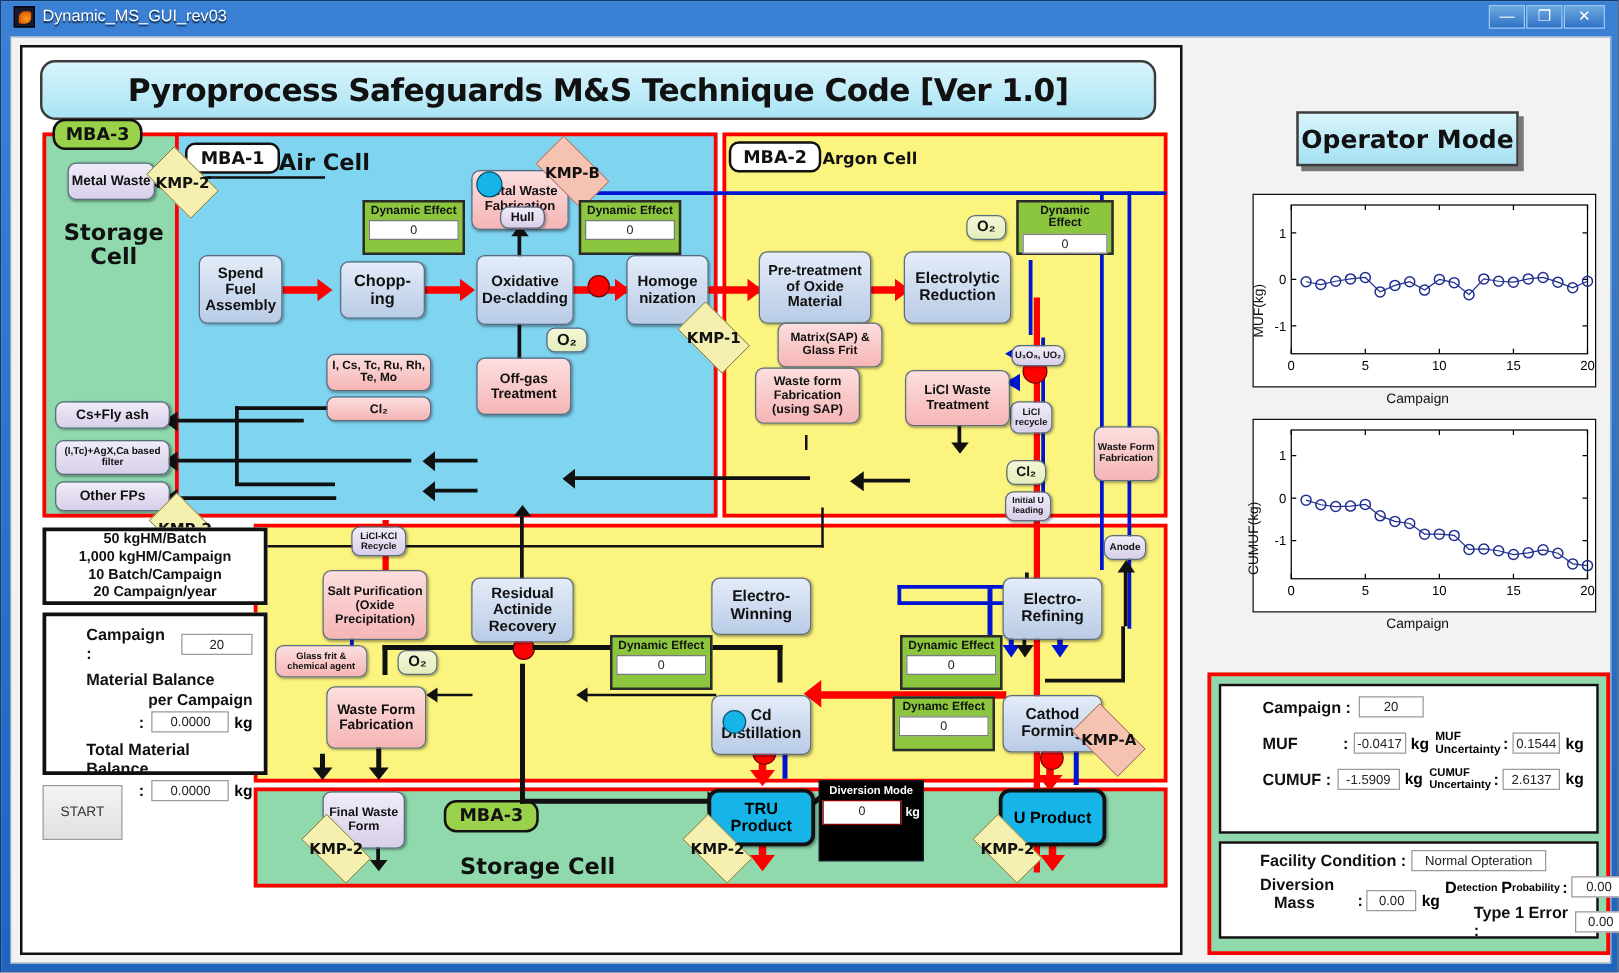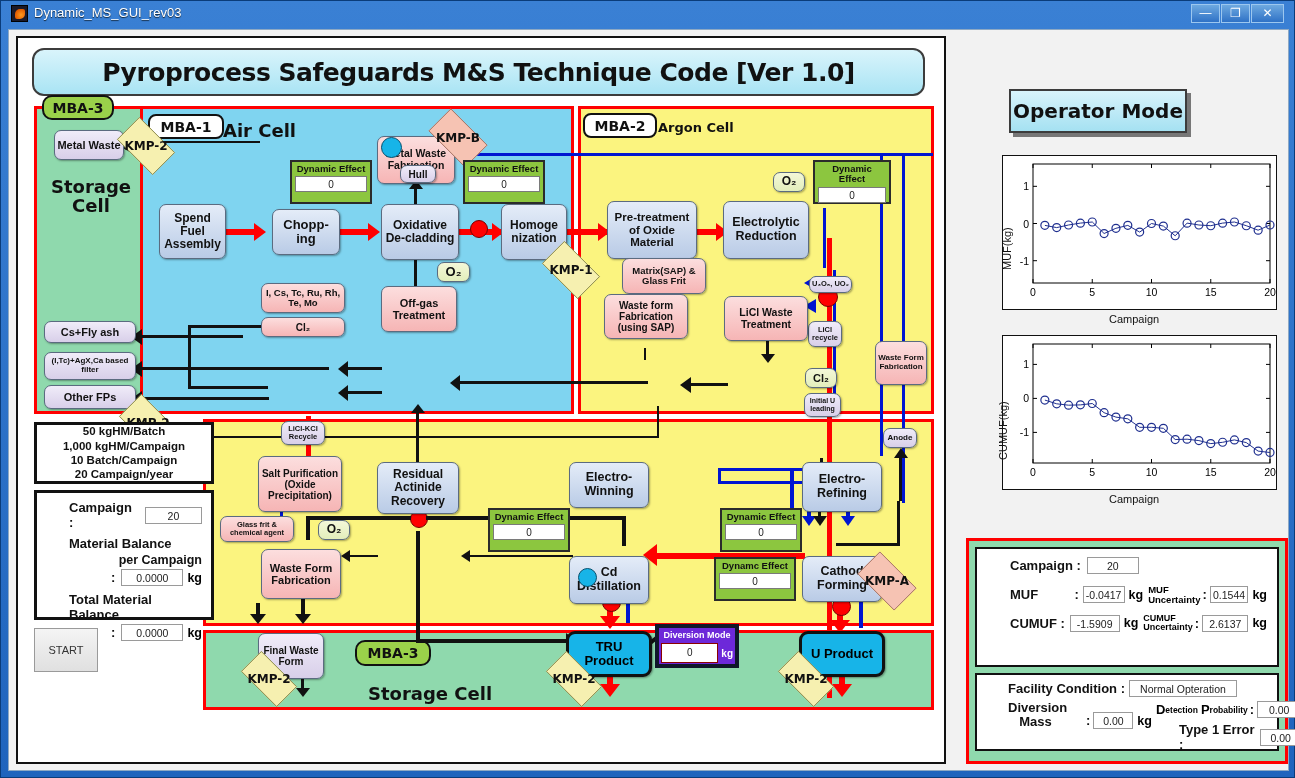--- a/index.html
+++ b/index.html
@@ -109,21 +109,21 @@
        font-size:10.5px;text-align:center;color:#222;box-sizing:border-box;}
   .unit{font-size:12.5px;font-weight:bold;margin-left:4px;}
 
   .btn{position:absolute;background:linear-gradient(#f4f4f4,#e0e0e0);
        border:1px solid #9a9a9a;box-sizing:border-box;font-size:11px;color:#333;
        display:flex;align-items:center;justify-content:center;}
   #btn-start{left:16px;top:590px;width:64px;height:44px;}
   #btn-run{left:84px;top:590px;width:112px;height:44px;}
 
   
-  #opmode{position:absolute;left:1000px;top:59px;width:178px;height:44px;
+  #opmode{position:absolute;left:1028px;top:59px;width:178px;height:44px;
           background:linear-gradient(#d9f4fb,#a5e1f2);border:2px solid #3c3c3c;
           box-shadow:4px 4px 0 #777;box-sizing:border-box;
           display:flex;align-items:center;justify-content:center;
           font-family:"DejaVu Sans",sans-serif;font-weight:bold;font-size:20px;color:#111;}
 
   .plot{position:absolute;background:#fff;border:1px solid #111;box-sizing:border-box;}
   #plot1{left:993px;top:125px;width:275px;height:155px;}
   #plot2{left:993px;top:305px;width:275px;height:155px;}
   .axlabel{position:absolute;font-size:11px;color:#111;font-family:"Liberation Sans",sans-serif;}
   .ytitle{position:absolute;font-size:11px;color:#111;transform:rotate(-90deg);
@@ -358,21 +358,21 @@
       <div class="pbox blue" style="left:551px;top:424px;width:80px;height:46px;font-size:12.5px">Electro-Winning</div>
       <div class="pbox blue" style="left:551px;top:518px;width:80px;height:48px;font-size:12.5px">Cd Distillation</div>
       <div class="pbox blue" style="left:784px;top:424px;width:80px;height:50px;font-size:12.5px">Electro-Refining</div>
       <div class="pbox blue" style="left:784px;top:518px;width:80px;height:46px;font-size:12.5px">Cathod Forming</div>
       <div class="pbox pink" style="left:243px;top:511px;width:80px;height:50px;font-size:11px">Waste Form Fabrication</div>
 
       <div class="pbox violet" style="left:240px;top:595px;width:66px;height:46px;font-size:10px">Final Waste Form</div>
       <div class="pbox cyanbox" style="left:548px;top:593px;width:86px;height:46px;font-size:13px">TRU Product</div>
       <div class="pbox cyanbox" style="left:781px;top:593px;width:86px;height:46px;font-size:13px">U Product</div>
 
-      <div style="position:absolute;left:637px;top:586px;width:84px;height:44px;background:#6d28d9;border:4px solid #0f172a;box-sizing:border-box;padding:2px">
+      <div style="position:absolute;left:637px;top:586px;width:84px;height:65px;background:#000000;border:1px solid #0f172a;box-sizing:border-box;padding:2px">
         <div style="font-size:9px;font-weight:bold;color:#fff;text-align:center">Diversion Mode</div>
         <div style="display:flex;align-items:center;margin-top:3px">
           <div style="flex:1;background:#fff;border:1px solid #8a0000;height:18px;line-height:18px;font-size:10px;text-align:center;color:#222">0</div>
           <div style="font-size:10px;font-weight:bold;color:#fff;margin-left:3px">kg</div>
         </div>
       </div>
 
       <div class="kmp" style="left:93px;top:86px;width:70px;height:44px">
         <div class="dia"></div>
         <span>KMP-2</span>
@@ -390,21 +390,21 @@
         <span>KMP-2</span>
       </div>
       <div class="kmp" style="left:216px;top:621px;width:70px;height:40px">
         <div class="dia"></div>
         <span>KMP-2</span>
       </div>
       <div class="kmp" style="left:521px;top:621px;width:70px;height:40px">
         <div class="dia"></div>
         <span>KMP-2</span>
       </div>
-      <div class="kmp pinkd" style="left:833px;top:521px;width:72px;height:44px">
+      <div class="kmp pinkd" style="left:833px;top:532px;width:72px;height:44px">
         <div class="dia"></div>
         <span>KMP-A</span>
       </div>
       <div class="kmp" style="left:753px;top:621px;width:70px;height:40px">
         <div class="dia"></div>
         <span>KMP-2</span>
       </div>
 
       <div class="dyn" style="left:272px;top:122px;width:82px;height:44px">
         <div class="lab">Dynamic Effect</div>

